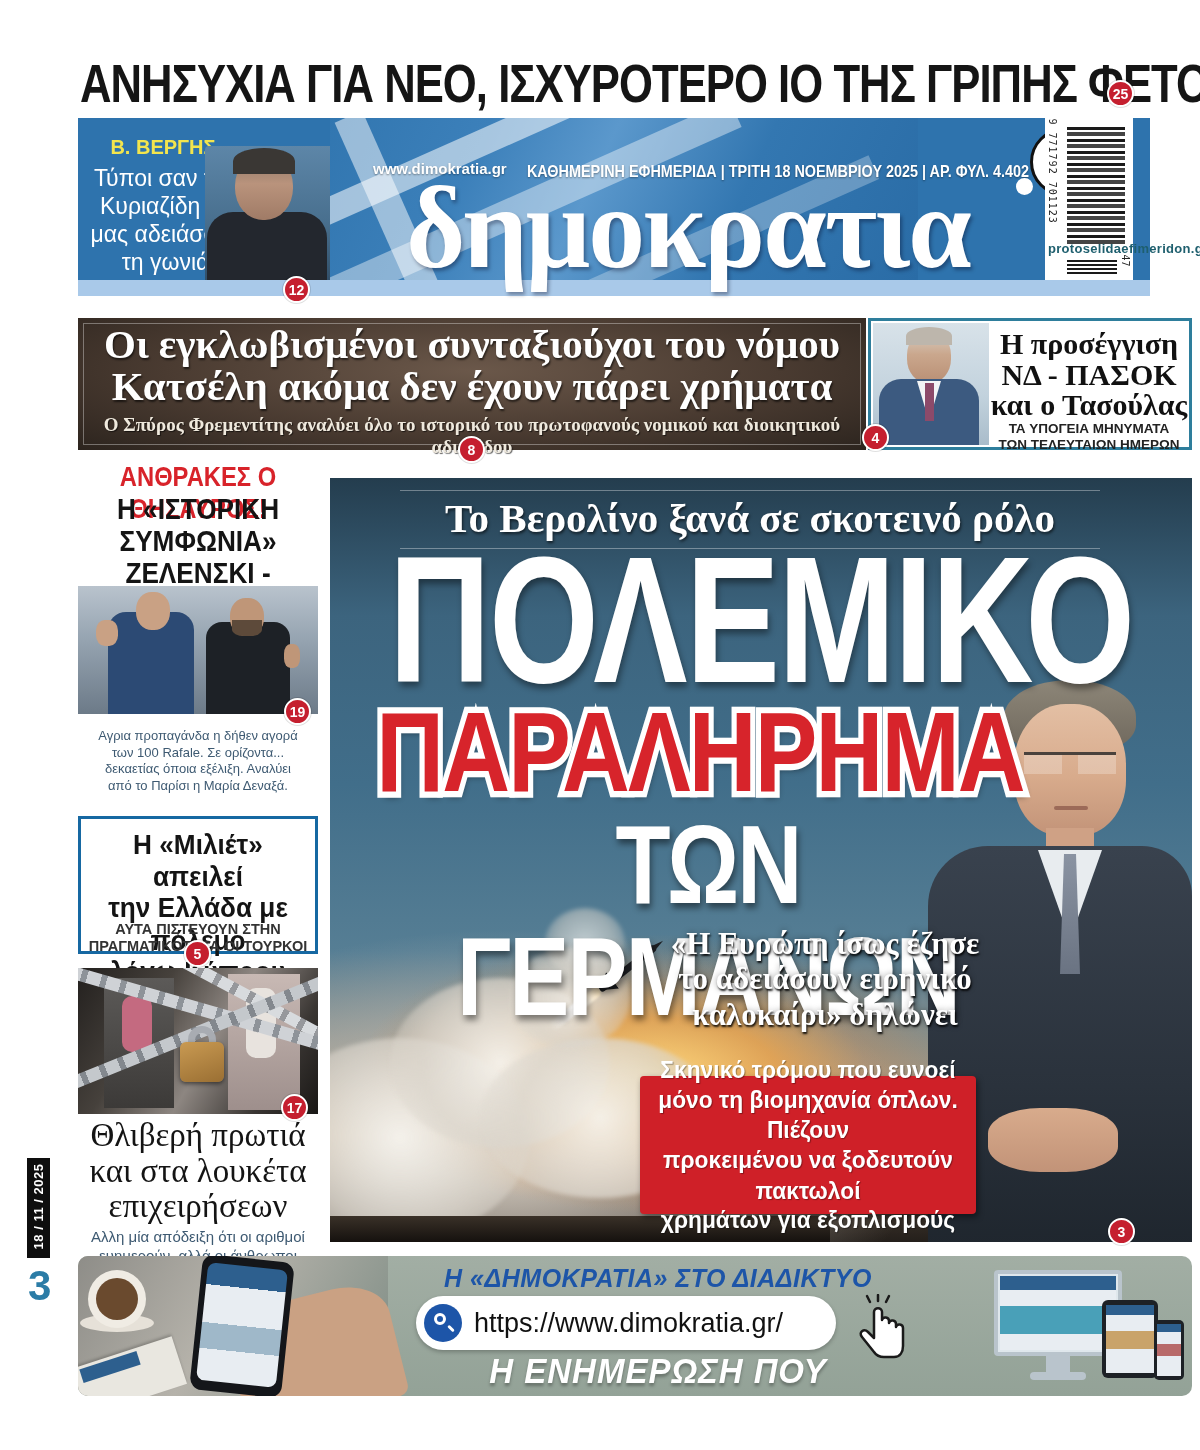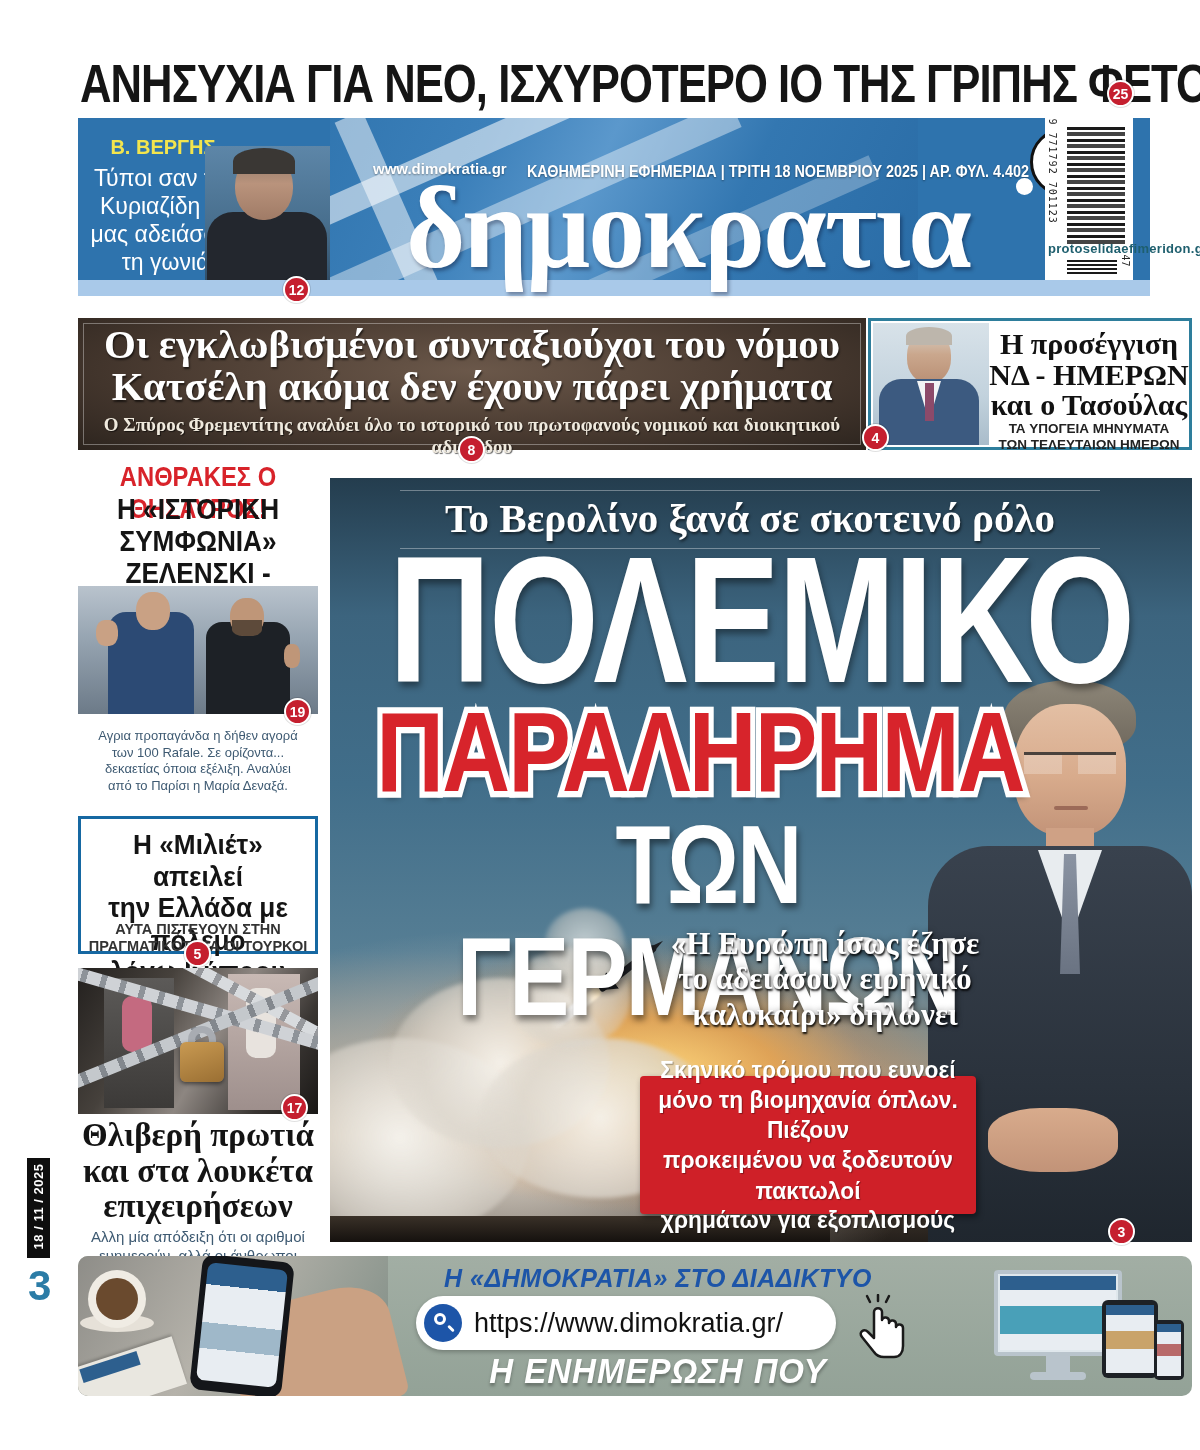--- a/index.html
+++ b/index.html
@@ -106,21 +106,21 @@
   #locks-photo .mann2 { position:absolute; left:168px; top:20px; width:30px; height:70px; border-radius:10px; background:#e8e3de; }
   #locks-photo .chain1 { position:absolute; left:-16px; top:38px; width:300px; height:13px; transform:rotate(16deg);
     background:repeating-linear-gradient(90deg,#cfd2d6 0 14px,#8e9399 14px 20px); border-radius:6px; }
   #locks-photo .chain2 { position:absolute; left:-20px; top:54px; width:300px; height:13px; transform:rotate(-22deg);
     background:repeating-linear-gradient(90deg,#c4c8cc 0 14px,#83888e 14px 20px); border-radius:6px; }
   #locks-photo .chain3 { position:absolute; left:-10px; top:6px; width:300px; height:12px; transform:rotate(28deg);
     background:repeating-linear-gradient(90deg,#d8dbde 0 13px,#96989c 13px 19px); border-radius:6px; }
   #locks-photo .padlock { position:absolute; left:102px; top:74px; width:44px; height:40px; border-radius:6px; background:linear-gradient(160deg,#c99a52,#9a6f33); box-shadow:0 2px 4px rgba(0,0,0,.5); }
   #locks-photo .shackle { position:absolute; left:110px; top:58px; width:28px; height:24px; border:7px solid #a8acb2; border-bottom:none; border-radius:16px 16px 0 0; }
 
-  #closures-headline { left:78px; top:1118px; width:240px; text-align:center; color:#141414; font-weight:bold; font-size:33px; line-height:1.08; }
+  #closures-headline { left:78px; top:1118px; width:240px; text-align:center; color:#141414; font-weight:normal; font-size:33px; line-height:1.08; }
   #closures-summary { left:78px; top:1228px; width:240px; text-align:center; color:#3e5a72; font-size:15px; line-height:1.25; }
 
   
   #main-story { left:330px; top:478px; width:862px; height:764px; overflow:hidden;
     background:
       radial-gradient(ellipse 300px 140px at 38% 78%, rgba(255,214,120,.95) 0%, rgba(244,164,66,.75) 40%, rgba(230,140,60,.25) 70%, transparent 100%),
       radial-gradient(ellipse 420px 220px at 20% 88%, rgba(233,226,215,.9) 0%, rgba(201,193,183,.55) 50%, transparent 100%),
       linear-gradient(180deg,#243d4e 0%,#3c647e 18%,#416e8a 40%,#567e94 62%,#9a9588 78%,#caa36e 86%,#473c32 94%,#241f1b 100%);
   }
   #main-kicker { position:absolute; left:70px; top:12px; width:700px; text-align:center; color:#fff; font-weight:bold; font-size:41px;
@@ -271,21 +271,21 @@
   <div id="tasoulas" class="abs">
     <div class="tasoulas-photo">
       <div class="head"></div>
         <div class="hair"></div>
         <div class="body"></div>
         <div class="shirt"></div>
         <div class="tie"></div>
     </div>
     <div id="tasoulas-headline" class="serif">
       <div>Η προσέγγιση</div>
-      <div>ΝΔ - ΗΜΕΡΩΝ</div>
+      <div>ΝΔ - ΠΑΣΟΚ</div>
       <div>και ο Τασούλας</div>
     </div>
     <div id="tasoulas-subhead">
       <div>ΤΑ ΥΠΟΓΕΙΑ ΜΗΝΥΜΑΤΑ</div>
       <div>ΤΩΝ ΤΕΛΕΥΤΑΙΩΝ ΗΜΕΡΩΝ</div>
     </div>
   </div>
   <div class="badge" style="left:862px; top:424px;">
       <span>4</span>
     </div>

